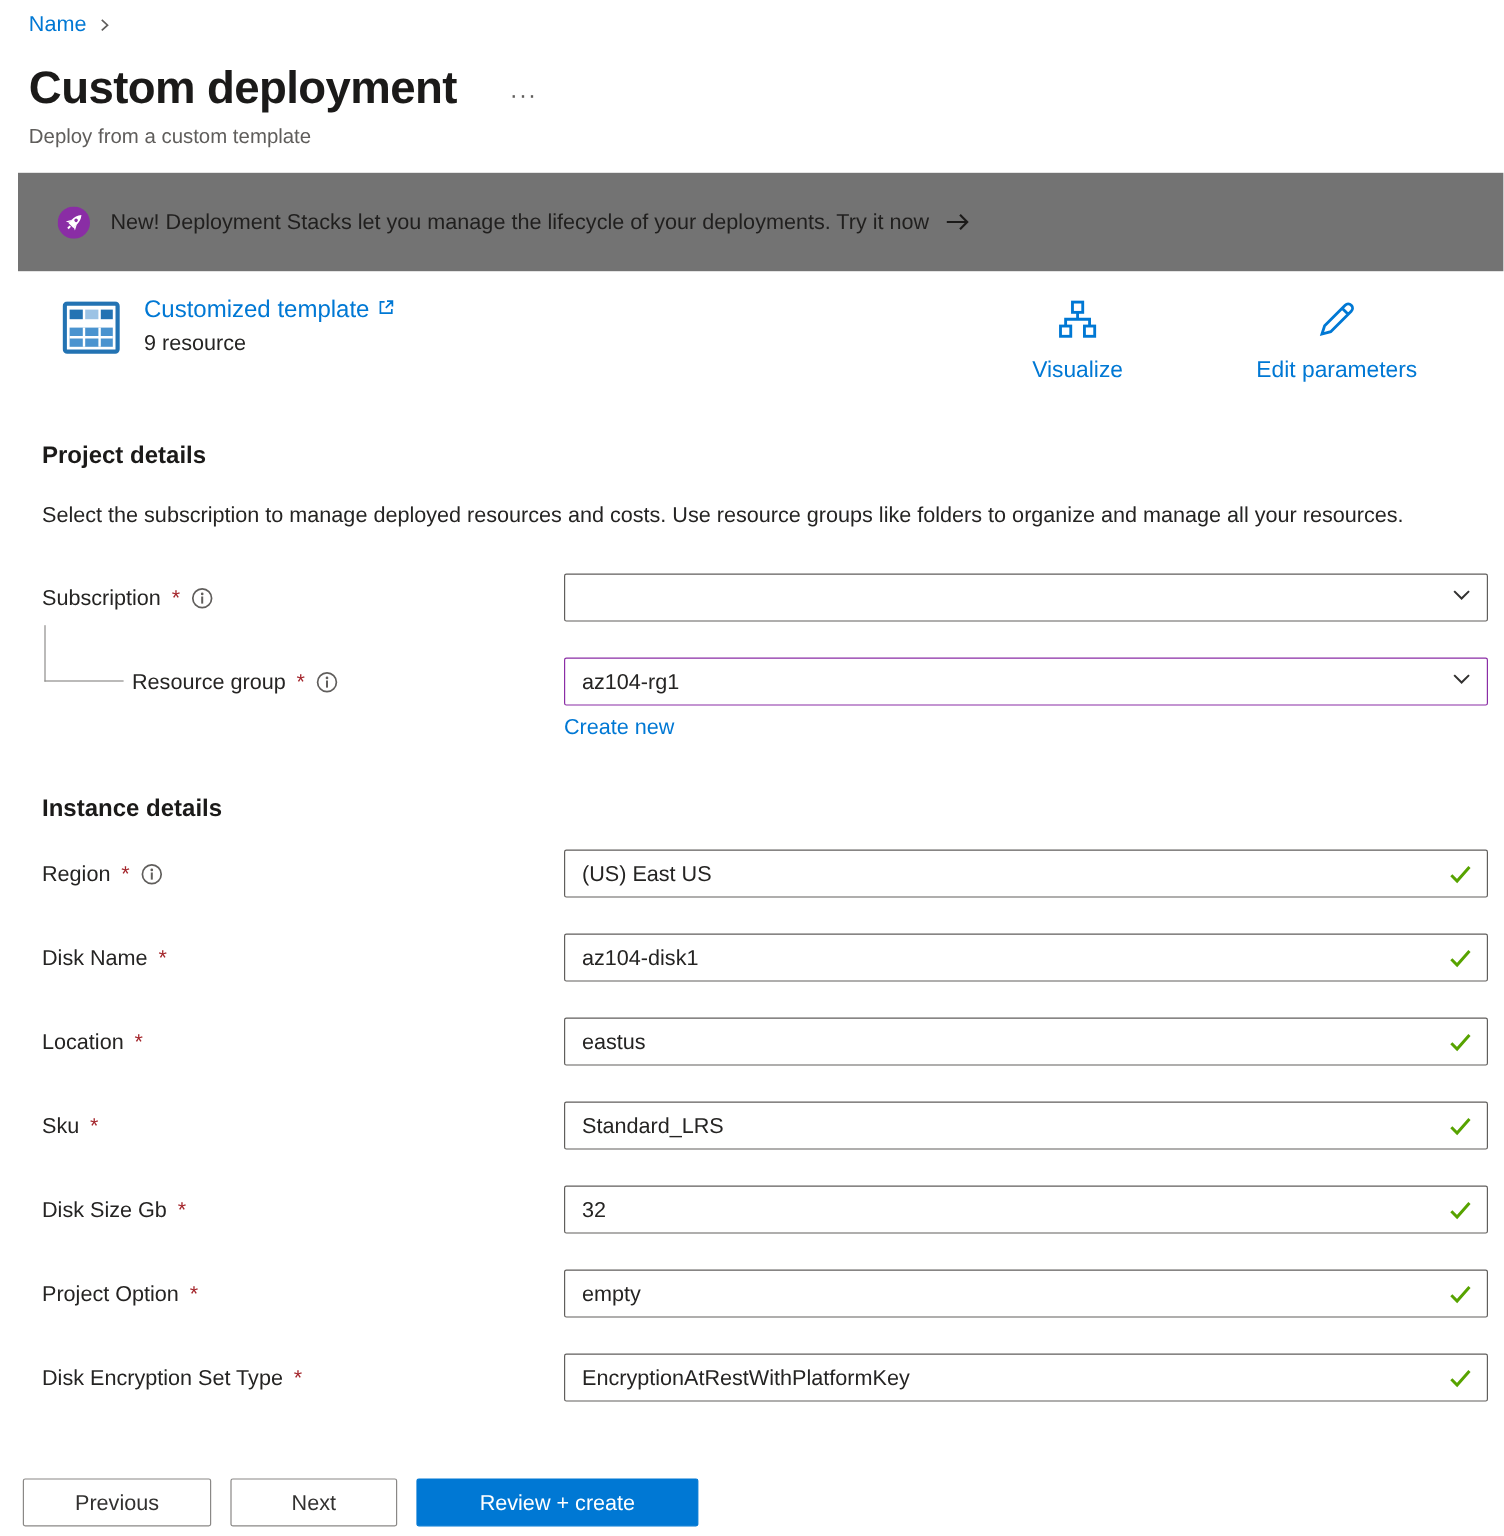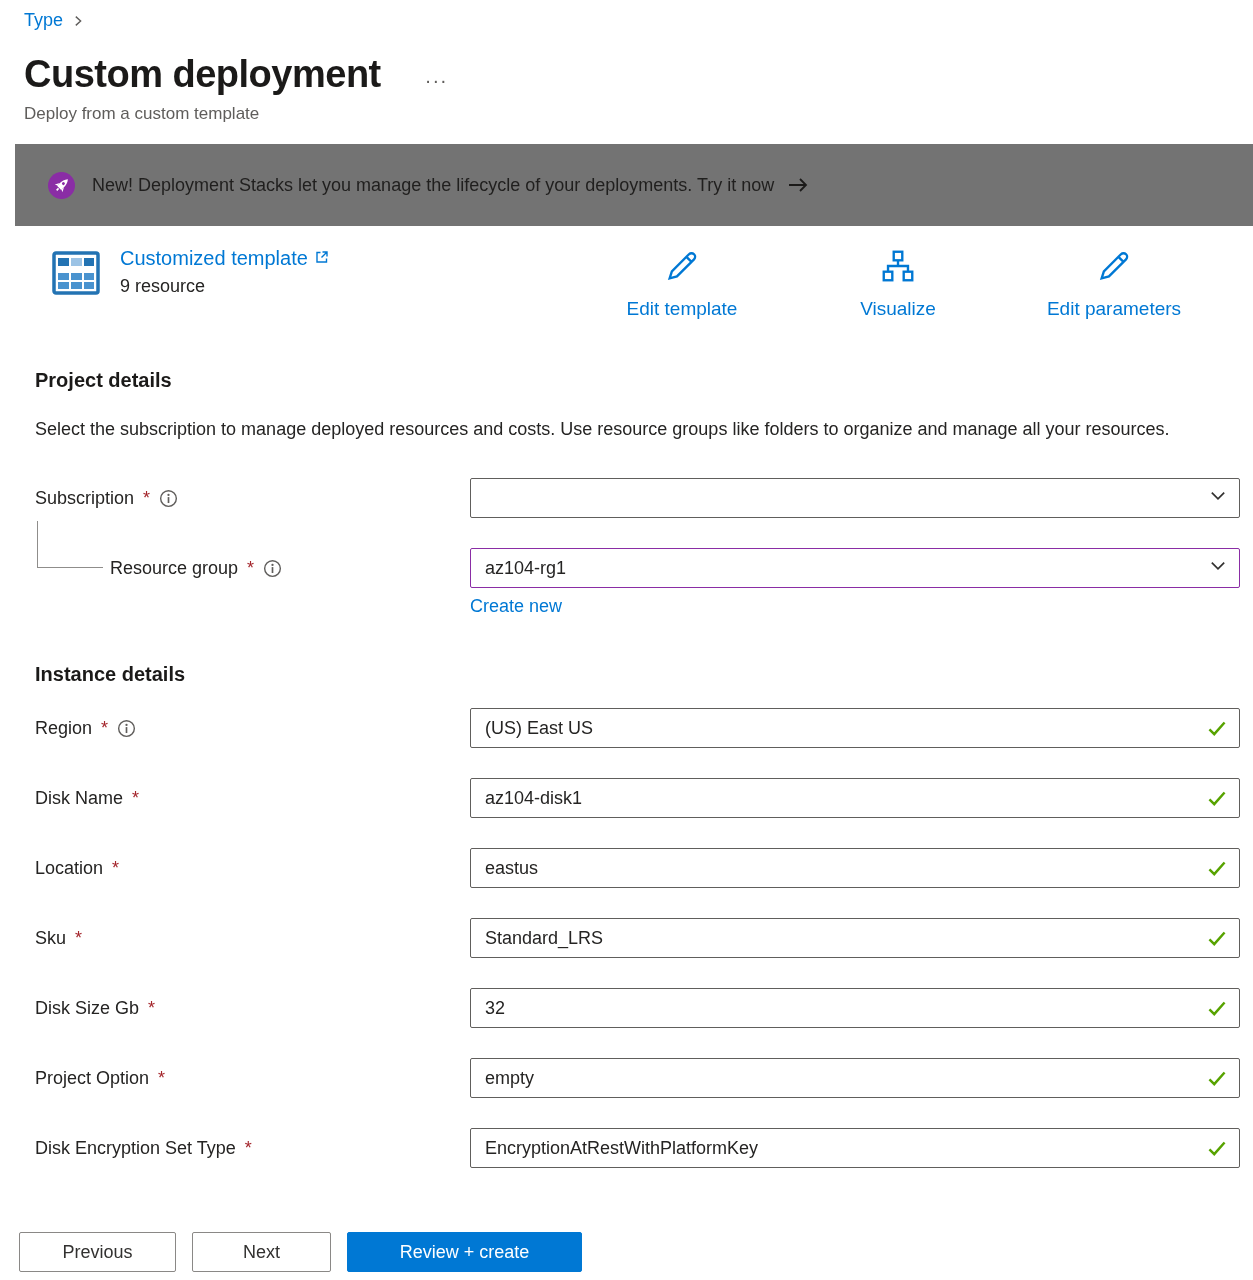--- a/index.html
+++ b/index.html
@@ -93,21 +93,21 @@
     cursor: pointer; display: inline-flex; align-items: center; justify-content: center;
   }
   .btn-previous { min-width: 157px; }
   .btn-next { min-width: 139px; }
   .btn-primary { min-width: 235px; background: #0078d4; border-color: #0078d4; color: #fff; }
 </style>
 </head>
 <body>
 
 <div class="breadcrumb">
-  <span class="crumb-link">Type</span>
+  <span class="crumb-link">Name</span>
   <span>
     <svg width="14" height="14" viewBox="0 0 16 16">
         <path d="M5.5 3 L11 8 L5.5 13" fill="none" stroke="#605e5c" stroke-width="1.6"></path>
       </svg>
   </span>
 </div>
 
 <div class="title-row">
   <h1>Custom deployment</h1>
   <span class="more-btn">···</span>
@@ -156,28 +156,20 @@
             <path d="M6.5 3.5 H3 V13 H12.5 V9.5 M8.5 3 H13 V7.5 M13 3 L7.5 8.5" fill="none" stroke="#0078d4" stroke-width="1.4"></path>
           </svg>
       </span>
     </a>
     <div class="resource-count">9 resource</div>
   </div>
   <div class="template-actions">
     <div class="action-btn">
       <span>
         <svg width="38" height="38" viewBox="0 0 24 24">
-            <path d="M4.2 19.8 L5.6 15.4 L16.4 4.6 C17.3 3.7 18.7 3.7 19.6 4.6 C20.5 5.5 20.5 6.9 19.6 7.8 L8.8 18.6 Z M14.8 6.2 L18 9.4" fill="none" stroke="#0078d4" stroke-width="1.5"></path>
-          </svg>
-      </span>
-      <span class="action-label">Edit template</span>
-    </div>
-    <div class="action-btn">
-      <span>
-        <svg width="38" height="38" viewBox="0 0 24 24">
           <rect x="9.3" y="3" width="5.4" height="5.4" fill="none" stroke="#0078d4" stroke-width="1.5"></rect>
           <rect x="3" y="15.6" width="5.4" height="5.4" fill="none" stroke="#0078d4" stroke-width="1.5"></rect>
           <rect x="15.6" y="15.6" width="5.4" height="5.4" fill="none" stroke="#0078d4" stroke-width="1.5"></rect>
           <path d="M12 8.4 L12 12 M5.7 15.6 L5.7 12 L18.3 12 L18.3 15.6" fill="none" stroke="#0078d4" stroke-width="1.5"></path>
         </svg>
       </span>
       <span class="action-label">Visualize</span>
     </div>
     <div class="action-btn">
       <span>

